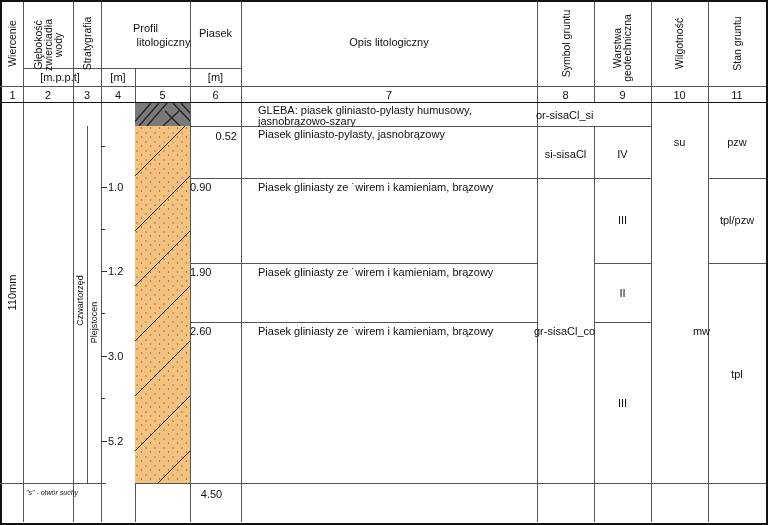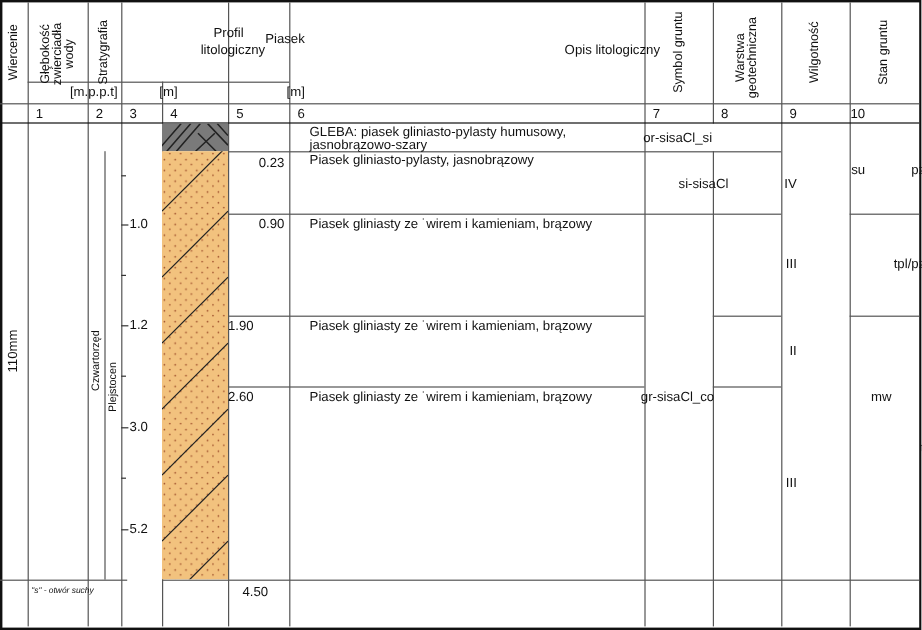--- a/index.html
+++ b/index.html
@@ -1,21 +1,21 @@
 <!DOCTYPE html>
 <html><head>
 <meta charset="utf-8">
 <style>
   html,body{margin:0;padding:0;background:#fff;}
   body{width:768px;height:525px;position:relative;overflow:hidden;font-family:"Liberation Sans",sans-serif;color:#111;}
   .frame{position:absolute;left:0;top:0;width:764px;height:521px;border:2px solid #111;}
   .vl{position:absolute;width:1px;background:#555;}
   .hl{position:absolute;height:1px;background:#555;}
   .t{position:absolute;font-size:11px;line-height:12px;white-space:nowrap;}
-  .c{text-align:right;padding-left:13px;}
+  .c{text-align:center;}
   .rot{position:absolute;transform:rotate(-90deg);transform-origin:center center;text-align:center;font-size:10.5px;line-height:11px;white-space:nowrap;}
   .litho{position:absolute;left:135px;top:103px;width:55px;height:380px;}
 </style>
 </head>
 <body>
 
 <div class="frame"></div>
 
 <div class="vl" style="left:23px;top:2px;height:520px"></div>
 <div class="vl" style="left:73px;top:2px;height:520px"></div>
@@ -125,33 +125,33 @@
     <line x1="0" y1="238" x2="55" y2="183"></line>
     <line x1="0" y1="293" x2="55" y2="238"></line>
     <line x1="0" y1="348" x2="55" y2="293"></line>
     <line x1="0" y1="403" x2="55" y2="348"></line>
   </g>
 </svg>
 
 <div class="t" style="left:258px;top:104px">GLEBA: piasek gliniasto-pylasty humusowy,</div>
 <div class="t" style="left:258px;top:115px">jasnobrązowo-szary</div>
 
-<div class="t" style="left:190px;top:130px;width:47px;text-align:right">0.23</div>
+<div class="t" style="left:190px;top:130px;width:47px;text-align:right">0.52</div>
 <div class="t" style="left:258px;top:128px">Piasek gliniasto-pylasty, jasnobrązowy</div>
 
-<div class="t" style="left:190px;top:181px;width:47px;text-align:right">0.90</div>
+<div class="t" style="left:190px;top:181px;width:47px;text-align:left">0.90</div>
 <div class="t" style="left:258px;top:181px">Piasek gliniasty ze ˙wirem i kamieniam, brązowy</div>
 
 <div class="t" style="left:190px;top:266px;width:47px;text-align:left">1.90</div>
 <div class="t" style="left:258px;top:266px">Piasek gliniasty ze ˙wirem i kamieniam, brązowy</div>
 
 <div class="t" style="left:190px;top:325px;width:47px;text-align:left">2.60</div>
 <div class="t" style="left:258px;top:325px">Piasek gliniasty ze ˙wirem i kamieniam, brązowy</div>
 
-<div class="t" style="left:202px;top:488px;width:47px;text-align:left">4.50</div>
+<div class="t" style="left:188px;top:488px;width:47px;text-align:center">4.50</div>
 
 <div class="t" style="left:536px;top:109px">or-sisaCl_si</div>
 <div class="t c" style="left:537px;top:148px;width:57px">si-sisaCl</div>
 <div class="t" style="left:534px;top:325px">gr-sisaCl_co</div>
 
 <div class="t c" style="left:594px;top:148px;width:57px">IV</div>
 <div class="t c" style="left:594px;top:214px;width:57px">III</div>
 <div class="t c" style="left:594px;top:287px;width:57px">II</div>
 <div class="t c" style="left:594px;top:397px;width:57px">III</div>
 

